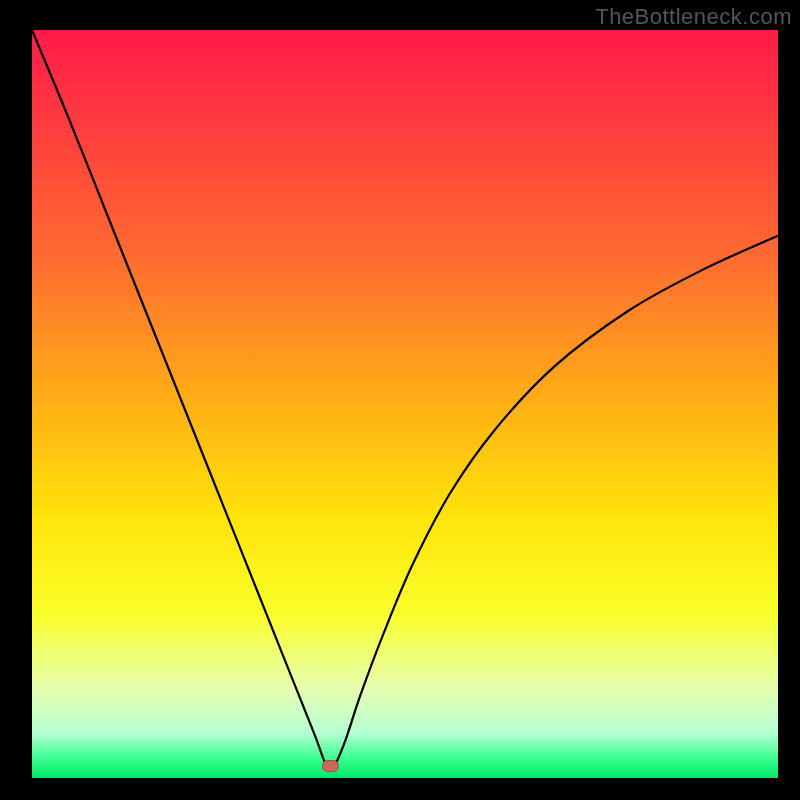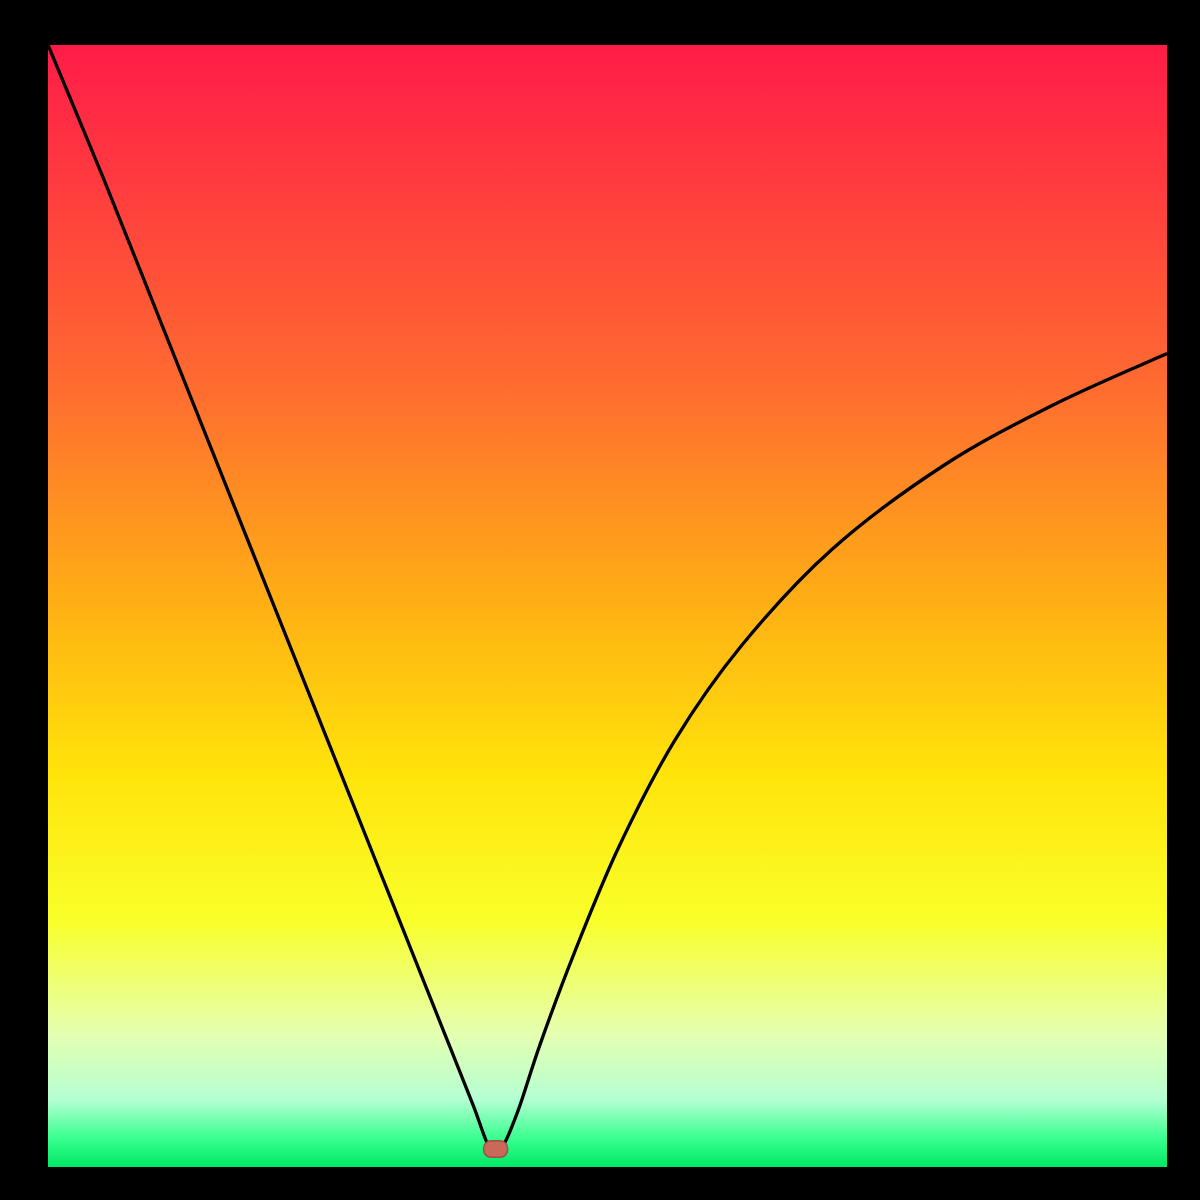--- a/index.html
+++ b/index.html
@@ -28,20 +28,21 @@
     user-select: none;
   }
   svg {
     display: block;
   }
 </style>
 </head>
 <body>
 
 <div class="chart-root">
+  <div class="watermark">TheBottleneck.com</div>
   <svg id="chart-svg" width="800" height="800" viewBox="0 0 800 800">
     <defs>
       <linearGradient id="bg-grad" x1="0" y1="0" x2="0" y2="1">
           <stop offset="0%" stop-color="#ff1c48"></stop>
           <stop offset="12%" stop-color="#ff3a3f"></stop>
           <stop offset="30%" stop-color="#ff6a31"></stop>
           <stop offset="50%" stop-color="#ffb014"></stop>
           <stop offset="65%" stop-color="#ffe40a"></stop>
           <stop offset="78%" stop-color="#f9ff2a"></stop>
           <stop offset="88%" stop-color="#e6ffb0"></stop>

